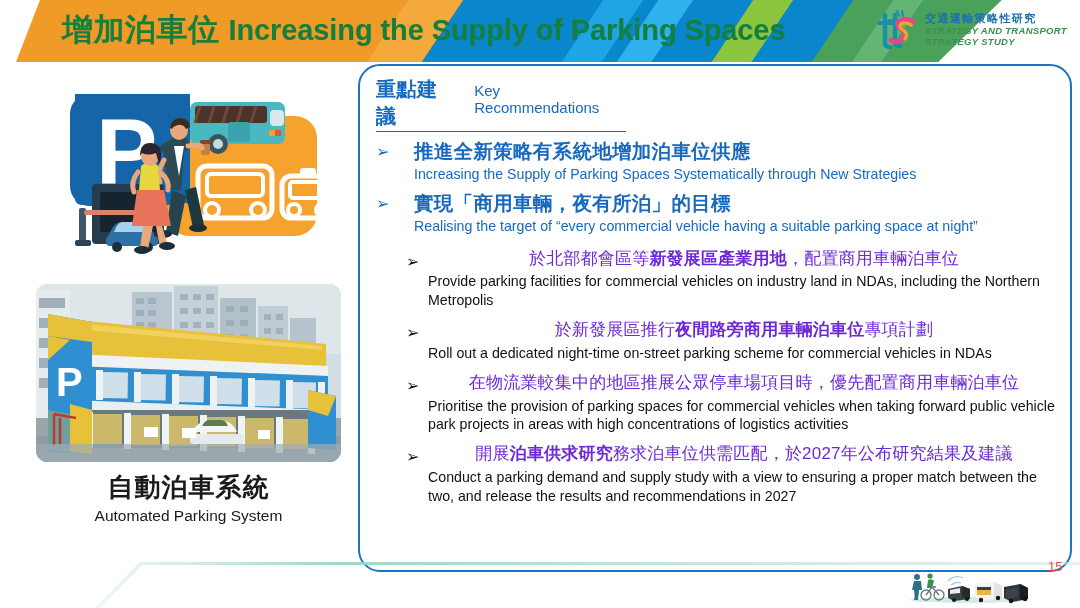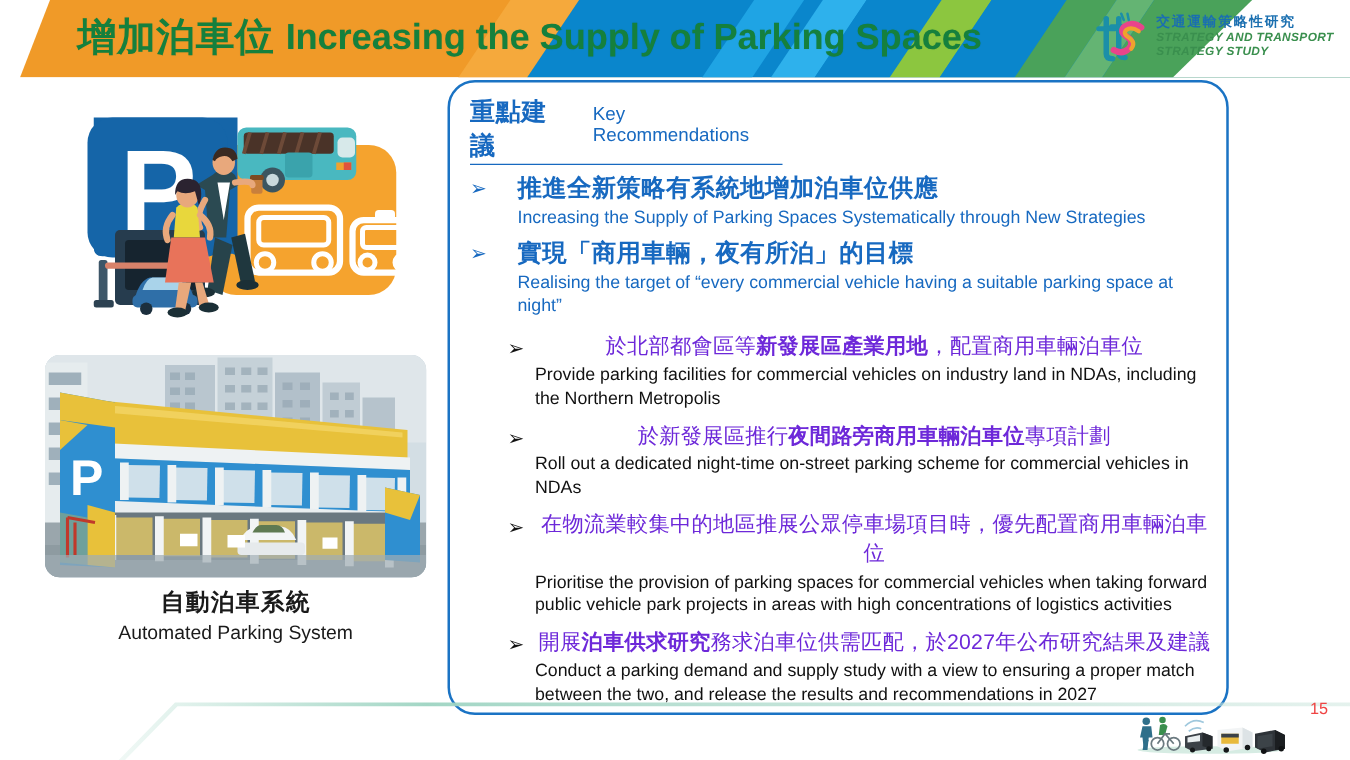--- a/index.html
+++ b/index.html
@@ -80,33 +80,33 @@
     background: #c9d6dd;
   }
   #photo-caption {
     position: absolute;
     left: 36px; top: 470px;
     width: 305px;
     text-align: center;
     color: #1a1a1a;
   }
   #photo-caption .cap-zh {
-    font-size: 19px; font-weight: 700; letter-spacing: 1px;
+    font-size: 26px; font-weight: 700; letter-spacing: 1px;
     line-height: 1.35;
   }
   #photo-caption .cap-en {
     font-size: 15.5px; font-weight: 400; line-height: 1.3;
     margin-top: 1px;
   }
 
   
   #reco-box {
     position: absolute;
     left: 358px; top: 64px;
-    width: 625px; height: 508px;
+    width: 714px; height: 508px;
     border: 2.2px solid #1a73c4;
     border-radius: 22px;
     background: #ffffff;
   }
   #reco-inner {
     position: absolute;
     left: 16px; top: 10px;
     right: 10px;
   }
 

